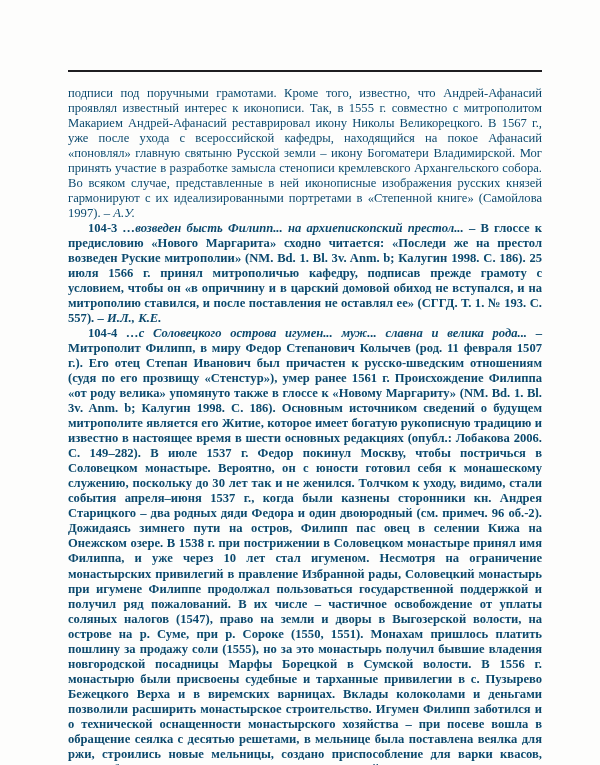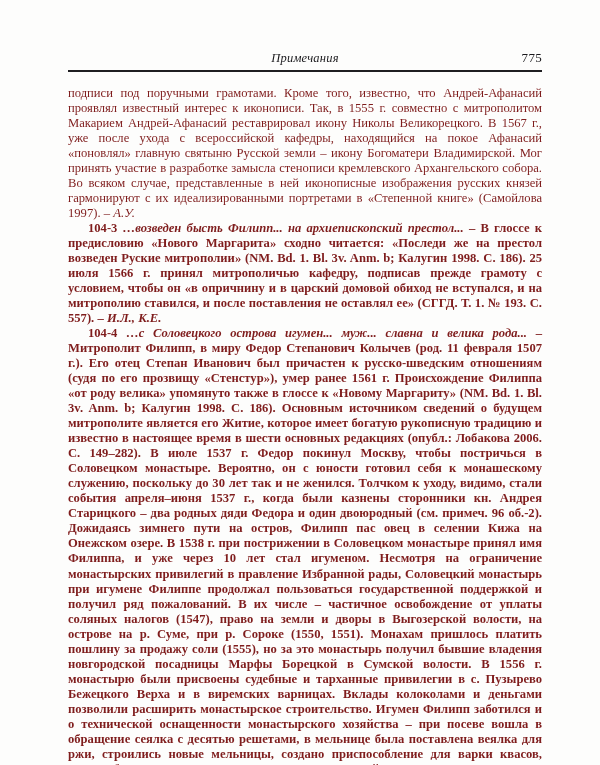--- a/index.html
+++ b/index.html
@@ -66,40 +66,35 @@
     width: 474px;
   }
   p.para {
     margin: 0;
     font-size: 12.6px;
     line-height: 15.02px;
     text-align: justify;
     text-justify: inter-word;
     hyphens: manual;
     word-spacing: 0.1px;
-    color: #7f1d1d;
+    color: #0c4a6e;
   }
   p.para.indent {
     text-indent: 20px;
     font-weight: bold;
   }
   .it {
     font-style: italic;
   }
 </style>
 </head>
 <body>
 
 <div class="page">
 
-  <div class="running-head">
-    <span class="running-head-spacer"></span>
-    <span class="running-head-title">Примечания</span>
-    <span class="running-head-folio">775</span>
-  </div>
 
   <div class="head-rule"></div>
 
   <div class="textblock" id="textblock">
       <p class="para"><span class="">подписи под поручными грамотами. Кроме того, известно, что Андрей-Афанасий проявлял известный интерес к иконописи. Так, в 1555 г. совместно с митрополитом Макарием Андрей-Афанасий реставрировал икону Николы Великорецкого. В 1567 г., уже после ухода с всероссийской кафедры, находящийся на покое Афанасий «поновлял» главную святыню Русской земли – икону Богоматери Владимирской. Мог принять участие в разработке замысла стенописи кремлевского Архангельского собора. Во всяком случае, представленные в ней иконописные изображения русских князей гармонируют с их идеализированными портретами в «Степенной книге» (Самойлова 1997). – </span><span class="it">А.У.</span></p>
       <p class="para indent"><span class="">104-3 </span><span class="it">…возведен бысть Филипп... на архиепископский престол...</span><span class=""> – В глоссе к предисловию «Нового Маргарита» сходно читается: «Последи же на престол возведен Руские митрополии» (NM. Bd. 1. Bl. 3v. Anm. b; Калугин 1998. С. 186). 25 июля 1566 г. принял митрополичью кафедру, подписав прежде грамоту с условием, чтобы он «в опричнину и в царский домовой обиход не вступался, и на митрополию ставился, и после поставления не оставлял ее» (СГГД. Т. 1. № 193. С. 557). – </span><span class="it">И.Л., К.Е.</span></p>
       <p class="para indent"><span class="">104-4 </span><span class="it">…с Соловецкого острова игумен... муж... славна и велика рода...</span><span class=""> – Митрополит Филипп, в миру Федор Степанович Колычев (род. 11 февраля 1507 г.). Его отец Степан Иванович был причастен к русско-шведским отношениям (судя по его прозвищу «Стенстур»), умер ранее 1561 г. Происхождение Филиппа «от роду велика» упомянуто также в глоссе к «Новому Маргариту» (NM. Bd. 1. Bl. 3v. Anm. b; Калугин 1998. С. 186). Основным источником сведений о будущем митрополите является его Житие, которое имеет богатую рукописную традицию и известно в настоящее время в шести основных редакциях (опубл.: Лобакова 2006. С. 149–282). В июле 1537 г. Федор покинул Москву, чтобы постричься в Соловецком монастыре. Вероятно, он с юности готовил себя к монашескому служению, поскольку до 30 лет так и не женился. Толчком к уходу, видимо, стали события апреля–июня 1537 г., когда были казнены сторонники кн. Андрея Старицкого – два родных дяди Федора и один двоюродный (см. примеч. 96 об.-2). Дожидаясь зимнего пути на остров, Филипп пас овец в селении Кижа на Онежском озере. В 1538 г. при пострижении в Соловецком монастыре принял имя Филиппа, и уже через 10 лет стал игуменом. Несмотря на ограничение монастырских привилегий в правление Избранной рады, Соловецкий монастырь при игумене Филиппе продолжал пользоваться государственной поддержкой и получил ряд пожалований. В их числе – частичное освобождение от уплаты соляных налогов (1547), право на земли и дворы в Выгозерской волости, на острове на р. Суме, при р. Сороке (1550, 1551). Монахам пришлось платить пошлину за продажу соли (1555), но за это монастырь получил бывшие владения новгородской посадницы Марфы Борецкой в Сумской волости. В 1556 г. монастырю были присвоены судебные и тарханные привилегии в с. Пузырево Бежецкого Верха и в виремских варницах. Вклады колоколами и деньгами позволили расширить монастырское строительство. Игумен Филипп заботился и о технической оснащенности монастырского хозяйства – при посеве вошла в обращение сеялка с десятью решетами, в мельнице была поставлена веялка для ржи, строились новые мельницы, создано приспособление для варки квасов, глинодобыча осуществлялась с помощью конской тяги, увеличилось число соляных варниц. Крестьяне с монастырских имений переводились на выплату денежных налогов. В солеварении началось использование вольнонаемного труда</span></p>
     </div>
 
 </div>

